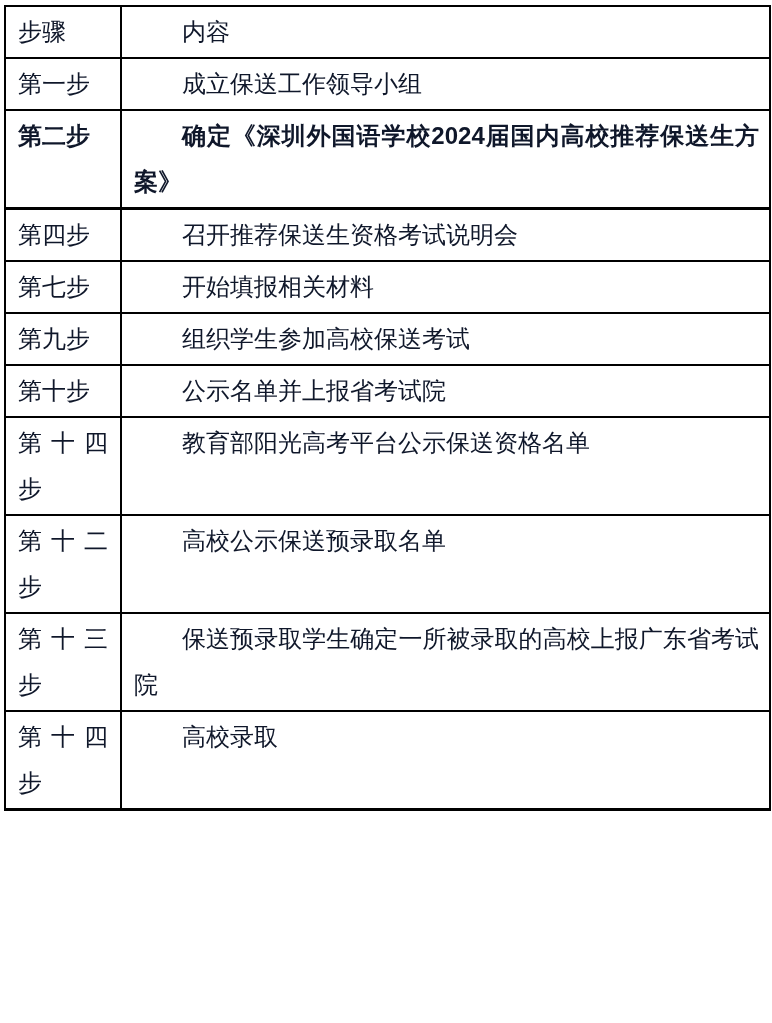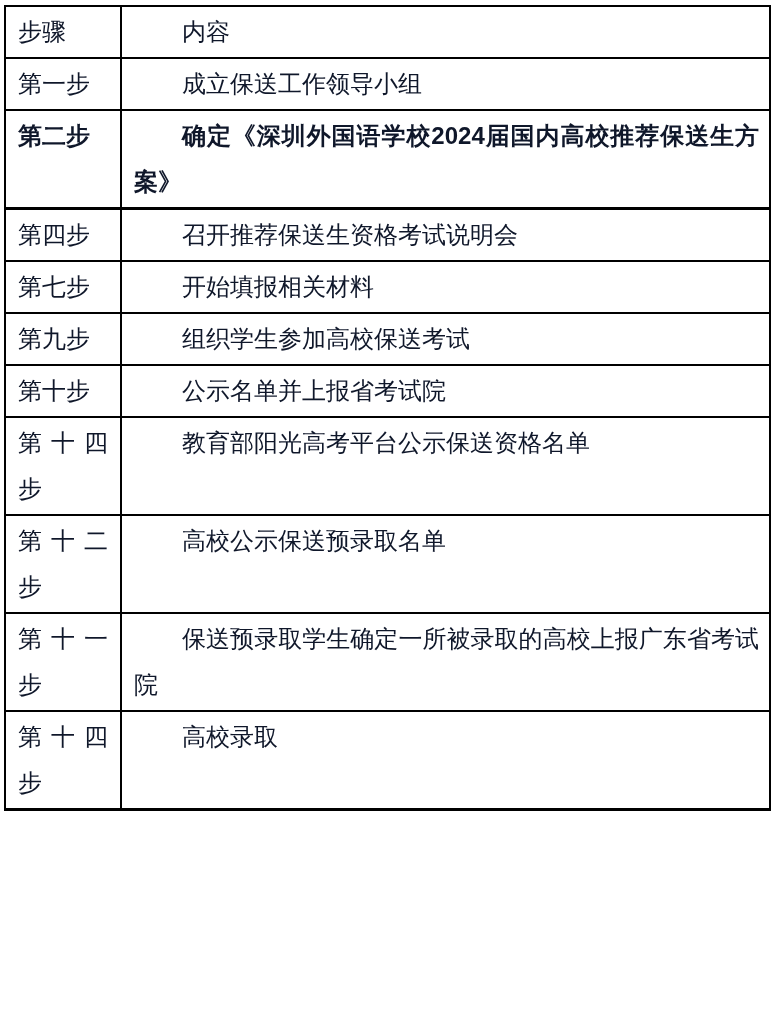--- a/index.html
+++ b/index.html
@@ -88,21 +88,21 @@
         </tr>
         <tr>
           <td class="step-cell">第十四步</td>
           <td class="content-cell">教育部阳光高考平台公示保送资格名单</td>
         </tr>
         <tr>
           <td class="step-cell">第十二步</td>
           <td class="content-cell">高校公示保送预录取名单</td>
         </tr>
         <tr>
-          <td class="step-cell">第十一步</td>
+          <td class="step-cell">第十三步</td>
           <td class="content-cell">保送预录取学生确定一所被录取的高校上报广东省考试院</td>
         </tr>
         <tr>
           <td class="step-cell">第十四步</td>
           <td class="content-cell">高校录取</td>
         </tr>
       </tbody>
   </table>
 </div>
 

